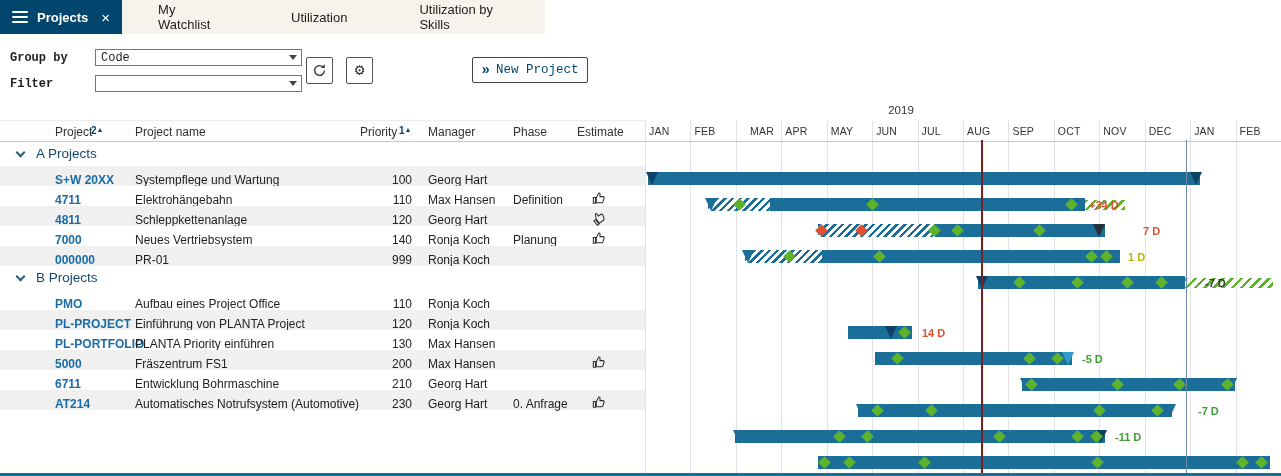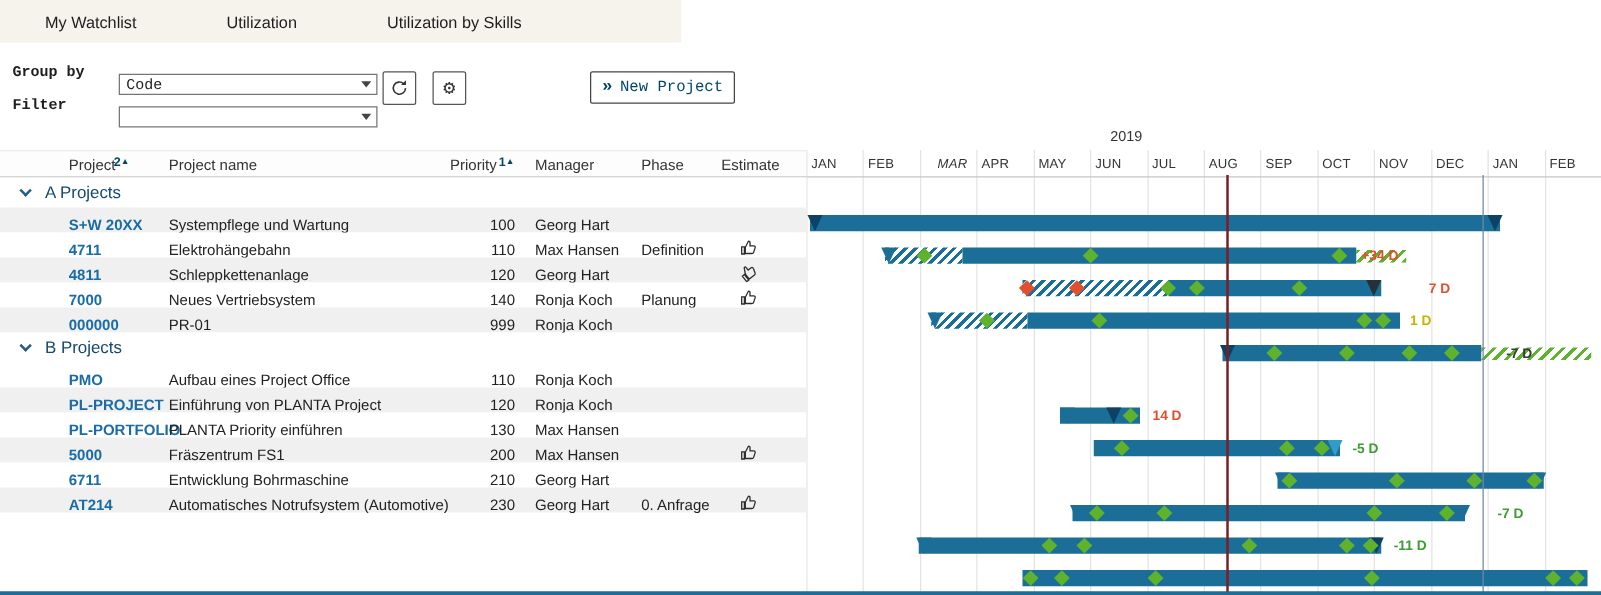--- a/index.html
+++ b/index.html
@@ -13,21 +13,21 @@
   .tab-active .tab-label { font-weight:bold; font-size:13px; }
   .burger { width:16px; display:flex; flex-direction:column; gap:3px; }
   .burger span { height:2px; background:#fff; border-radius:1px; }
   .tab-close { font-size:15px; margin-left:4px; line-height:1; }
   .tab { display:flex; align-items:center; padding:0 36px; font-size:13px; color:#1d1d1d; }
 
   
   .left-panel { position:absolute; top:34px; left:0; width:645px; height:442px; overflow:hidden; }
   .toolbar { position:relative; height:86px;font-family:Liberation Mono, monospace; }
   .tb-label { position:absolute; font-size:12px; font-weight:bold; color:#1e1e1e; }
-  .dropdown { position:absolute; left:95px; width:207px; height:17px; border:1px solid #767676; background:#fff; font-size:12px; padding:0 18px 0 5px; display:flex; align-items:center; color:#222;margin-top:10px; }
+  .dropdown { position:absolute; left:95px; width:207px; height:17px; border:1px solid #767676; background:#fff; font-size:12px; padding:0 18px 0 5px; display:flex; align-items:center; color:#222; }
   .dd-arrow { position:absolute; right:2px; top:0; bottom:0; width:13px; display:flex; align-items:center; justify-content:center; }
   .dd-arrow::after { content:""; border-left:4px solid transparent; border-right:4px solid transparent; border-top:5px solid #444; }
   .icon-btn { position:absolute; top:23px; width:27px; height:27px; border:1px solid #555; background:#fff; display:flex; align-items:center; justify-content:center; border-radius:2px; }
   .gear-glyph { font-size:16px; color:#333; line-height:1; }
   .new-project { position:absolute; left:472px; top:23px; width:116px; height:26px; border:1px solid #444; background:#fff; display:flex; align-items:center; justify-content:center; gap:7px; color:#02466d; font-size:12.5px; border-radius:2px; }
   .np-chev { font-weight:bold; font-size:14px; letter-spacing:-1px; }
 
   
   .thead { position:relative; height:22px; border-top:1px solid #ececec; border-bottom:1px solid #c6c6c6; font-size:12px; color:#333; background:#fdfdfd; }
   .th { position:absolute; top:4px; white-space:nowrap; }
@@ -75,20 +75,29 @@
   .bar-label { position:absolute; top:7px; font-size:11px; font-weight:bold; white-space:nowrap; z-index:6; }
   .lbl-red{color:#e0502e} .lbl-green{color:#3f9c35} .lbl-yellow{color:#c4b500} .lbl-dark{color:#3a3a3a}
 
   .bottom-bar { position:absolute; bottom:0; left:0; width:1281px; height:3px; background:#1b6e97; z-index:10; }
 </style>
 </head>
 <body>
 
 <div class="tabbar">
   <div class="tabstrip">
+    <div class="tab-active">
+      <span class="burger">
+          <span></span>
+          <span></span>
+          <span></span>
+        </span>
+      <span class="tab-label">Projects</span>
+      <span class="tab-close">×</span>
+    </div>
     <div class="tab">
       <span>My Watchlist</span>
     </div>
     <div class="tab">
       <span>Utilization</span>
     </div>
     <div class="tab">
       <span>Utilization by Skills</span>
     </div>
   </div>
@@ -234,21 +243,21 @@
           </svg></div>
       </div>
     </div>
 </div>
 
 <div class="right-panel">
   <div class="gantt-year">2019</div>
   <div id="months">
       <div class="month-label" style="left: 4px;">JAN</div>
       <div class="month-label" style="left: 49.43px;">FEB</div>
-      <div class="month-label" style="left: 105px; font-style: italic;">MAR</div>
+      <div class="month-label" style="left: 105px;">MAR</div>
       <div class="month-label" style="left: 140.29px;">APR</div>
       <div class="month-label" style="left: 185.72px;">MAY</div>
       <div class="month-label" style="left: 231.15px;">JUN</div>
       <div class="month-label" style="left: 276.58px;">JUL</div>
       <div class="month-label" style="left: 322.01px;">AUG</div>
       <div class="month-label" style="left: 367.44px;">SEP</div>
       <div class="month-label" style="left: 412.87px;">OCT</div>
       <div class="month-label" style="left: 458.3px;">NOV</div>
       <div class="month-label" style="left: 503.73px;">DEC</div>
       <div class="month-label" style="left: 549.16px;">JAN</div>

